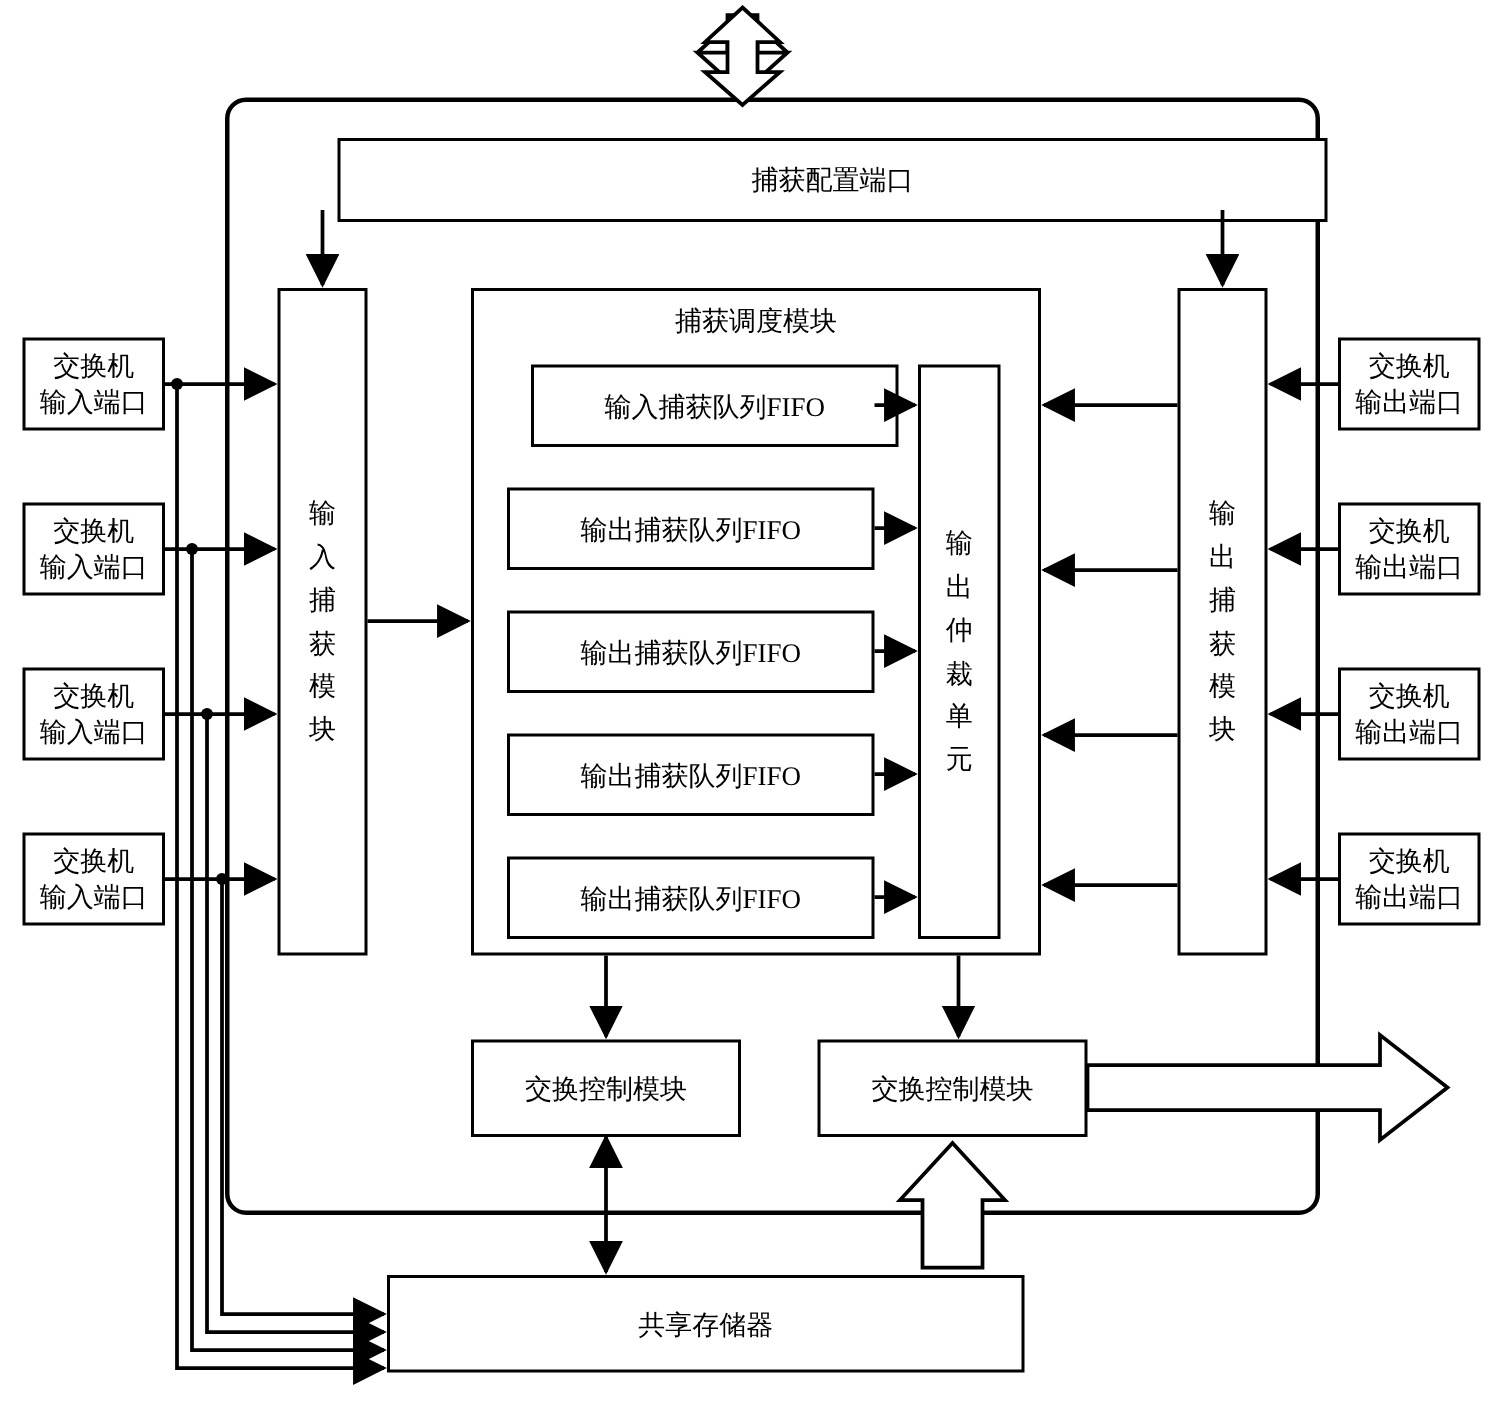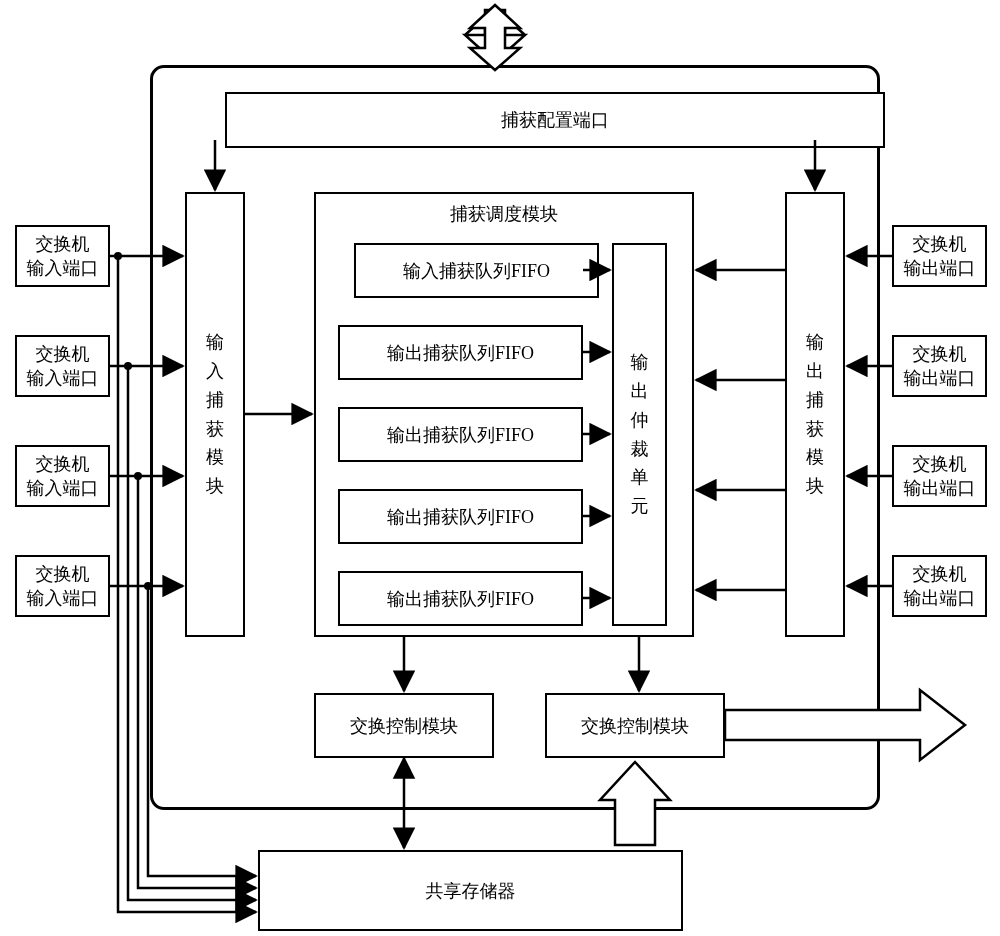--- a/index.html
+++ b/index.html
@@ -105,21 +105,21 @@
 </div>
 
 <div class="box" style="left:314px; top:693px; width:180px; height:65px;align-items:center;">
   <span>交换控制模块</span>
 </div>
 
 <div class="box" style="left:545px; top:693px; width:180px; height:65px;">
   <span>交换控制模块</span>
 </div>
 
-<div class="box" style="left:258px; top:850px; width:425px; height:81px;">
+<div class="box" style="left:258px; top:850px; width:425px; height:65px;">
   <span>共享存储器</span>
 </div>
 
 <div class="box" style="left:15px; top:225px; width:95px; height:62px; white-space:pre-line;">
   <span>交换机
 输入端口</span>
 </div>
 <div class="box" style="left:15px; top:335px; width:95px; height:62px; white-space:pre-line;">
   <span>交换机
 输入端口</span>

